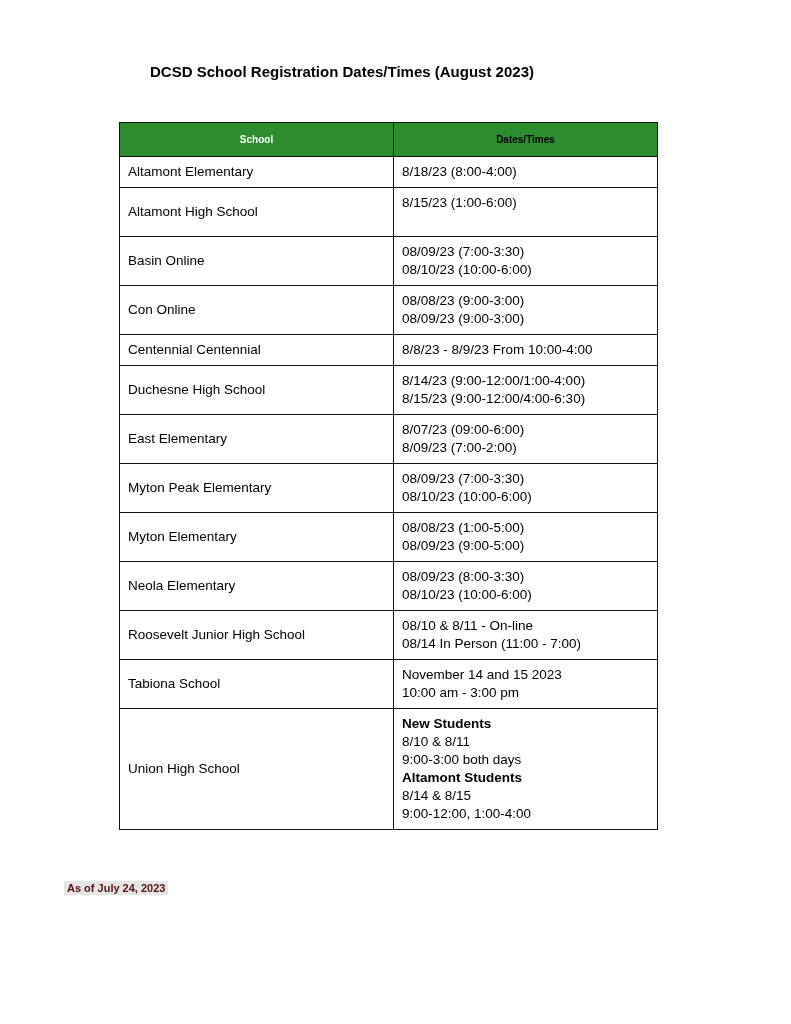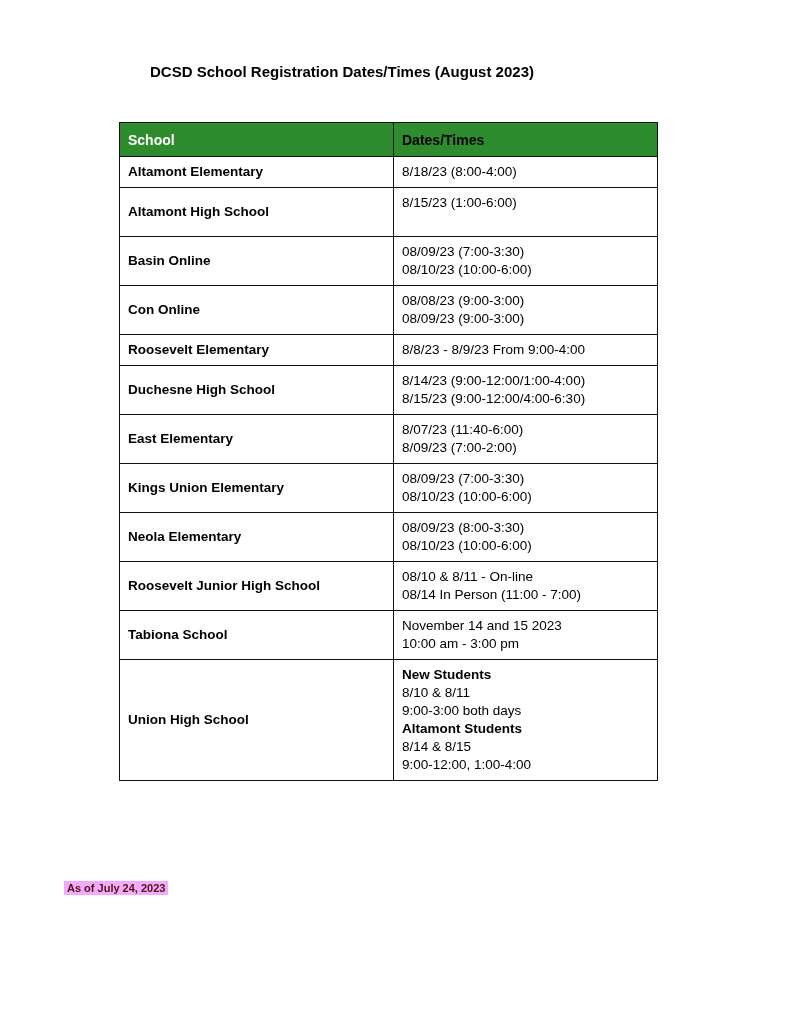--- a/index.html
+++ b/index.html
@@ -36,34 +36,35 @@
   table.reg-table col.c-school { width: 274px; }
   table.reg-table col.c-dates  { width: 264px; }
   table.reg-table th, table.reg-table td {
     border: 1.6px solid #111111;
     padding: 6px 8px;
     vertical-align: middle;
     text-align: left;
   }
   table.reg-table th {
     color: #ffffff;
-    font-size: 14px;
+    font-size: 10px;
     font-weight: 700;
     height: 21px;
+    text-align: center;
   }
   table.reg-table td {
     color: #000000;
   }
   td .line {
     line-height: 18px;
     min-height: 18px;
     white-space: pre;
   }
   td .line.bold { font-weight: 700; }
-  td.school-cell { line-height: 18px; font-weight: bold; }
+  td.school-cell { line-height: 18px; }
   .footnote {
     position: absolute;
     left: 64px;
     top: 881px;
     font-size: 11px;
     font-weight: 700;
     padding: 1px 3px;
     white-space: nowrap;
   }
 </style>
@@ -105,44 +106,51 @@
         </td>
       </tr>
       <tr>
         <td class="school-cell">Con Online</td>
         <td>
           <div class="line">08/08/23 (9:00-3:00)</div>
           <div class="line">08/09/23 (9:00-3:00)</div>
         </td>
       </tr>
       <tr>
-        <td class="school-cell">Roosevelt Elementary</td>
+        <td class="school-cell">Centennial Centennial</td>
         <td>
-          <div class="line">8/8/23 - 8/9/23 From 9:00-4:00</div>
+          <div class="line">8/8/23 - 8/9/23 From 10:00-4:00</div>
         </td>
       </tr>
       <tr>
         <td class="school-cell">Duchesne High School</td>
         <td>
           <div class="line">8/14/23 (9:00-12:00/1:00-4:00)</div>
           <div class="line">8/15/23 (9:00-12:00/4:00-6:30)</div>
         </td>
       </tr>
       <tr>
         <td class="school-cell">East Elementary</td>
         <td>
-          <div class="line">8/07/23 (11:40-6:00)</div>
+          <div class="line">8/07/23 (09:00-6:00)</div>
           <div class="line">8/09/23 (7:00-2:00)</div>
         </td>
       </tr>
       <tr>
-        <td class="school-cell">Kings Union Elementary</td>
+        <td class="school-cell">Myton Peak Elementary</td>
         <td>
           <div class="line">08/09/23 (7:00-3:30)</div>
           <div class="line">08/10/23 (10:00-6:00)</div>
+        </td>
+      </tr>
+      <tr>
+        <td class="school-cell">Myton Elementary</td>
+        <td>
+          <div class="line">08/08/23 (1:00-5:00)</div>
+          <div class="line">08/09/23 (9:00-5:00)</div>
         </td>
       </tr>
       <tr>
         <td class="school-cell">Neola Elementary</td>
         <td>
           <div class="line">08/09/23 (8:00-3:30)</div>
           <div class="line">08/10/23 (10:00-6:00)</div>
         </td>
       </tr>
       <tr>
@@ -166,13 +174,13 @@
           <div class="line">8/10 &amp; 8/11</div>
           <div class="line">9:00-3:00 both days</div>
           <div class="line bold">Altamont Students</div>
           <div class="line">8/14 &amp; 8/15</div>
           <div class="line">9:00-12:00, 1:00-4:00</div>
         </td>
       </tr>
     </tbody>
 </table>
 
-<div class="footnote" style="color: rgb(88, 17, 17); background: #f0abfc;">As of July 24, 2023</div>
+<div class="footnote" style="color: rgb(88, 17, 17); background: #e5e5e5;">As of July 24, 2023</div>
 
 </body></html>

